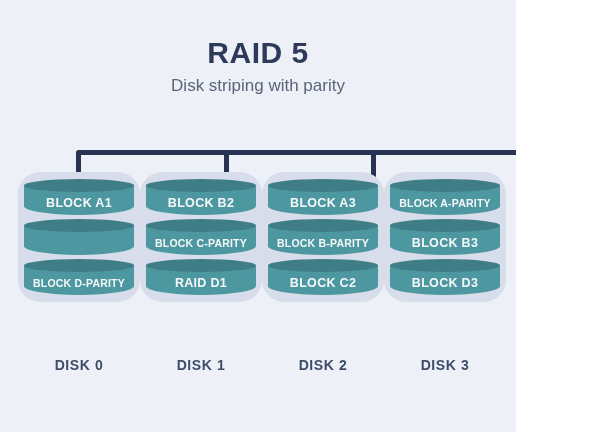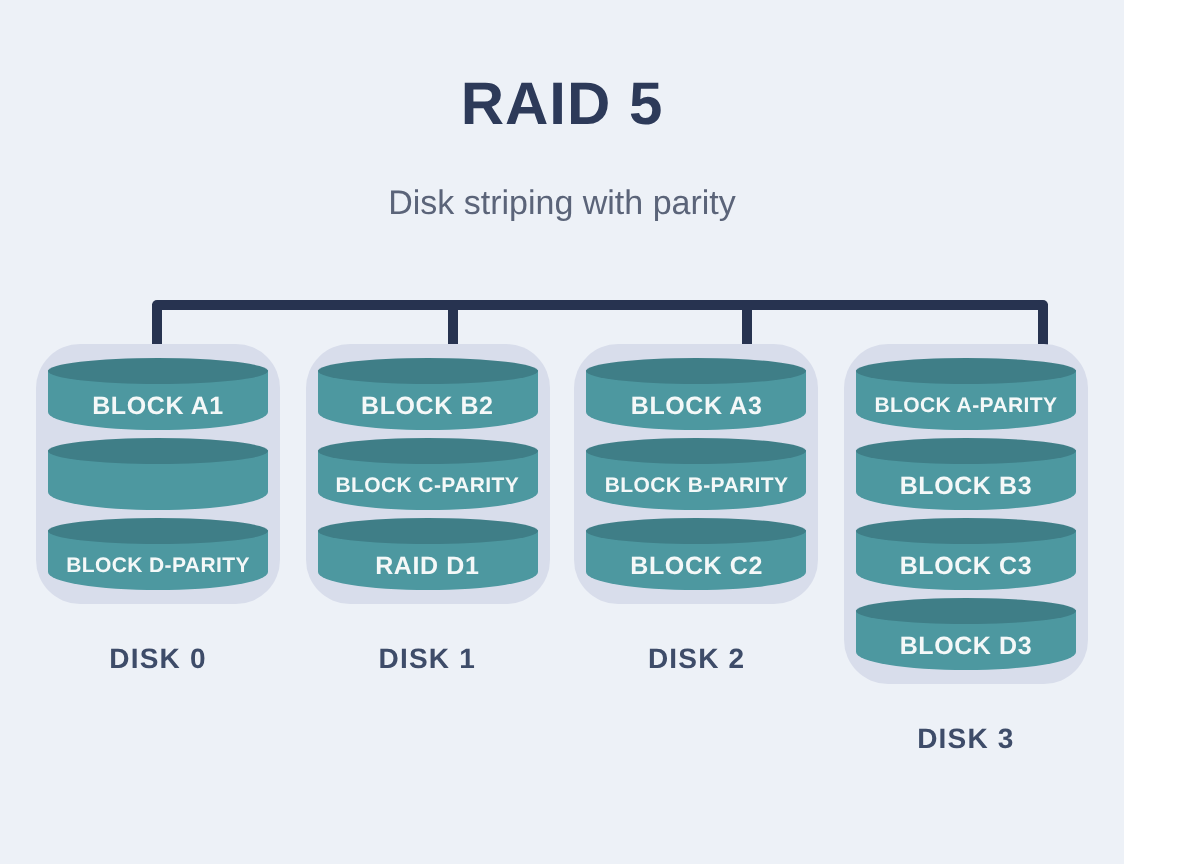--- a/index.html
+++ b/index.html
@@ -12,41 +12,41 @@
     --block-top: #3f7e87;
     --block-text: #f4f8f8;
     --disk-label-text: #3e4c69;
   }
   * { margin: 0; padding: 0; box-sizing: border-box; }
   html, body { background: #ffffff; }
   body { font-family: "Liberation Sans", sans-serif; }
 
   .canvas {
     position: relative;
-    width: 562px;
+    width: 516px;
     height: 432px;
     background: var(--background);
     overflow: hidden;
   }
 
   .title {
     position: absolute;
     top: 36px;
     left: 0;
     width: 100%;
     text-align: center;
     font-size: 30px;
     font-weight: bold;
     letter-spacing: 0.5px;
     color: var(--title-text);
   }
 
   .subtitle {
     position: absolute;
-    top: 92px;
+    top: 76px;
     left: 0;
     width: 100%;
     text-align: center;
     font-size: 17px;
     color: var(--subtitle-text);
   }
 
   .connector {
     position: absolute;
     top: 150px;
@@ -76,20 +76,21 @@
     right: 18px;
     display: flex;
     justify-content: space-between;
   }
 
   .disk-col {
     width: 122px;
     display: flex;
     flex-direction: column;
     align-items: center;
+    gap: 36px;
   }
 
   .capsule {
     width: 122px;
     background: var(--disk-outline);
     border-radius: 22px;
     padding: 7px 6px;
     display: flex;
     flex-direction: column;
     gap: 4px;
@@ -220,24 +221,19 @@
             <div class="label small">BLOCK A-PARITY</div>
           </div>
           <div class="block">
             <div class="body"></div>
             <div class="top-ellipse"></div>
             <div class="label">BLOCK B3</div>
           </div>
           <div class="block">
             <div class="body"></div>
             <div class="top-ellipse"></div>
-            <div class="label">BLOCK C3</div>
-          </div>
-          <div class="block">
-            <div class="body"></div>
-            <div class="top-ellipse"></div>
             <div class="label">BLOCK D3</div>
           </div>
         </div>
     <div class="disk-label">DISK 3</div>
   </div>
 </div>
 </div>
 
 </body></html>

